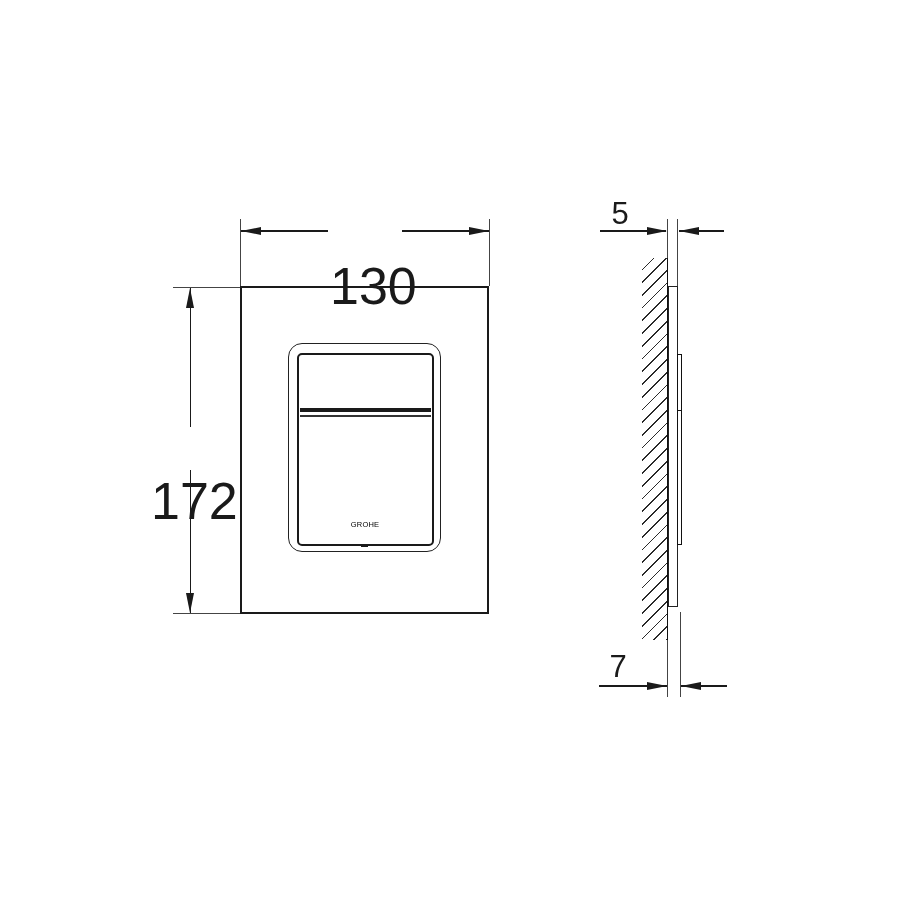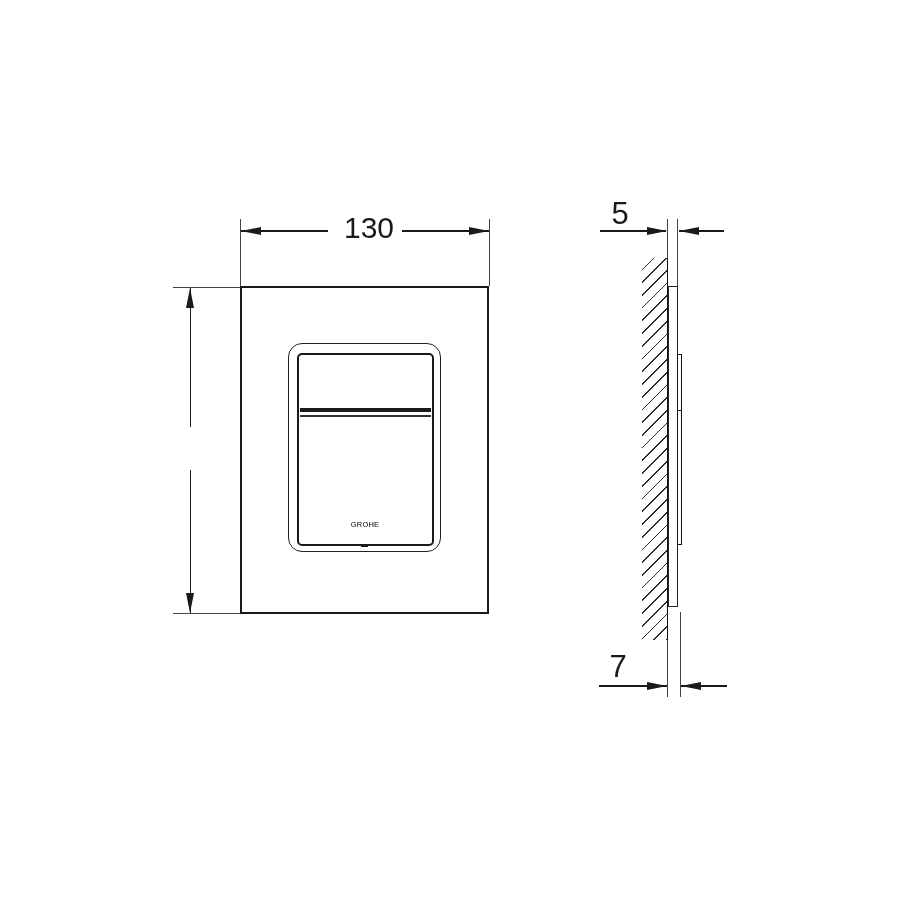--- a/index.html
+++ b/index.html
@@ -14,21 +14,21 @@
   .vline{background:var(--ink); width:1.5px;}
   .ext{background:var(--thin);}
   .extv{width:1px;}
   .exth{height:1px;}
   .arr{width:0;height:0;}
   .arr-l{border-top:4px solid transparent;border-bottom:4px solid transparent;border-right:20px solid var(--ink);}
   .arr-r{border-top:4px solid transparent;border-bottom:4px solid transparent;border-left:20px solid var(--ink);}
   .arr-u{border-left:4px solid transparent;border-right:4px solid transparent;border-bottom:20px solid var(--ink);}
   .arr-d{border-left:4px solid transparent;border-right:4px solid transparent;border-top:20px solid var(--ink);}
   .dimlabel{line-height:1; text-align:center; color:var(--ink); white-space:nowrap;}
-  .big{font-size:30px;}
+  .big{font-size:52px;margin-top:47px;}
   .small{font-size:31px;}
   .outline{background:#fff; border:2px solid var(--ink);}
 </style>
 </head>
 <body>
 
 <div id="canvas">
 
   <div style="left:0;top:0;width:900px;height:900px;">
 
@@ -52,20 +52,21 @@
     <div class="arr arr-l" style="left:241px; top:227px;"></div>
     <div class="arr arr-r" style="left:469px; top:227px;"></div>
     <div class="dimlabel big" style="left:330px; top:213px; width:78px;">130</div>
 
     <div class="ext exth" style="left:173px; top:287px; width:67px;"></div>
     <div class="ext exth" style="left:173px; top:613px; width:67px;"></div>
     <div class="vline" style="left:189.5px; top:288px; height:139px;"></div>
     <div class="vline" style="left:189.5px; top:470px; height:143px;"></div>
     <div class="arr arr-u" style="left:186px; top:288px;"></div>
     <div class="arr arr-d" style="left:186px; top:593px;"></div>
+    <div class="dimlabel big" style="left:151px; top:428px; width:77px;">172</div>
   </div>
 
   <div style="left:0;top:0;width:900px;height:900px;">
 
     <div style="left:642px; top:258px; width:25px; height:382px;
                 background:repeating-linear-gradient(135deg, transparent 0px, transparent 7.8px, #2a2a2a 7.8px, #2a2a2a 9px);"></div>
 
     <div style="left:666.5px; top:258px; width:1.8px; height:382px; background:#111;"></div>
 
     <div style="left:668px; top:286px; width:9.5px; height:321px; border:1.4px solid #222; background:#fff;"></div>

